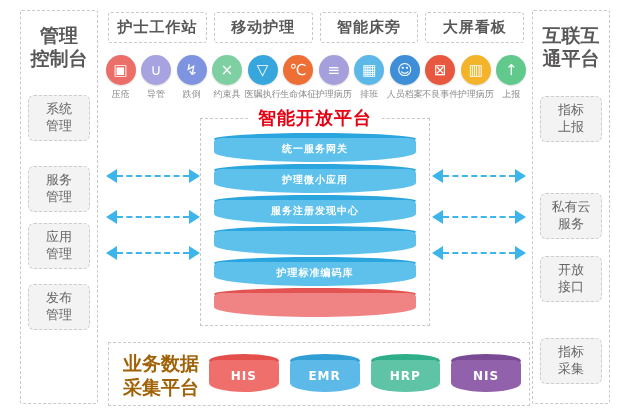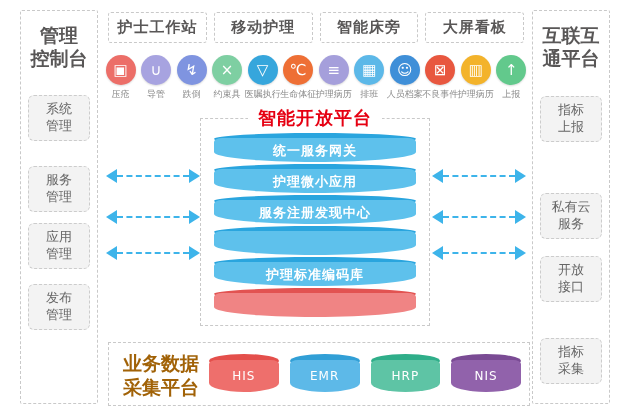--- a/index.html
+++ b/index.html
@@ -66,21 +66,21 @@
   .disk { position:relative; height:29px; margin-bottom:2px; }
   .disk-top {
     position:absolute; left:0; right:0; top:0; height:12px; border-radius:50%;
   }
   .disk-body {
     position:absolute; left:0; right:0; top:5px; bottom:0;
     border-radius:8px 8px 50% 50% / 4px 4px 10px 10px;
   }
   .disk-label {
     position:absolute; left:0; right:0; top:9px; text-align:center;
-    color:#fff; font-weight:bold; font-size:13px; letter-spacing:1px; z-index:2;
+    color:#fff; font-weight:bold; font-size:10px; letter-spacing:1px; z-index:2;
   }
   
   .arrow { position:absolute; width:72px; height:0; border-top:2px dashed #3db4ea; }
   .arrow::before, .arrow::after { content:""; position:absolute; width:0; height:0; top:-8px; }
   .arrow::before {
     left:-11px; border-top:7px solid transparent; border-bottom:7px solid transparent;
     border-right:11px solid #3db4ea;
   }
   .arrow::after {
     right:-11px; border-top:7px solid transparent; border-bottom:7px solid transparent;
@@ -101,21 +101,21 @@
     display:flex; gap:11px;
   }
   .db { position:relative; flex:1; height:38px; }
   .db-top { position:absolute; left:0; right:0; top:0; height:14px; border-radius:50%; }
   .db-body {
     position:absolute; left:0; right:0; top:6px; bottom:0;
     border-radius:8px 8px 50% 50% / 4px 4px 9px 9px;
   }
   .db-label {
     position:absolute; left:0; right:0; top:15px; text-align:center; z-index:2;
-    color:#fff; font-weight:normal; font-size:12px; letter-spacing:1px;
+    color:#fff; font-weight:bold; font-size:12px; letter-spacing:1px;
   }
 </style>
 </head>
 <body>
 
 <div class="canvas">
 
   <div class="side-panel left">
     <div class="panel-title">
       <span>管理</span>

